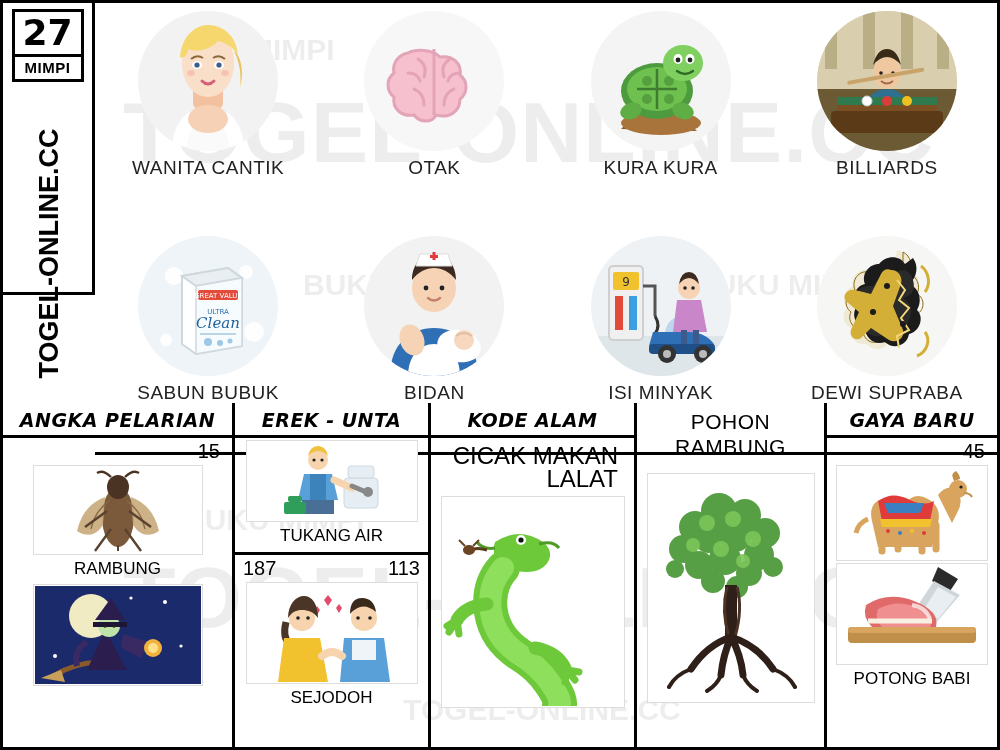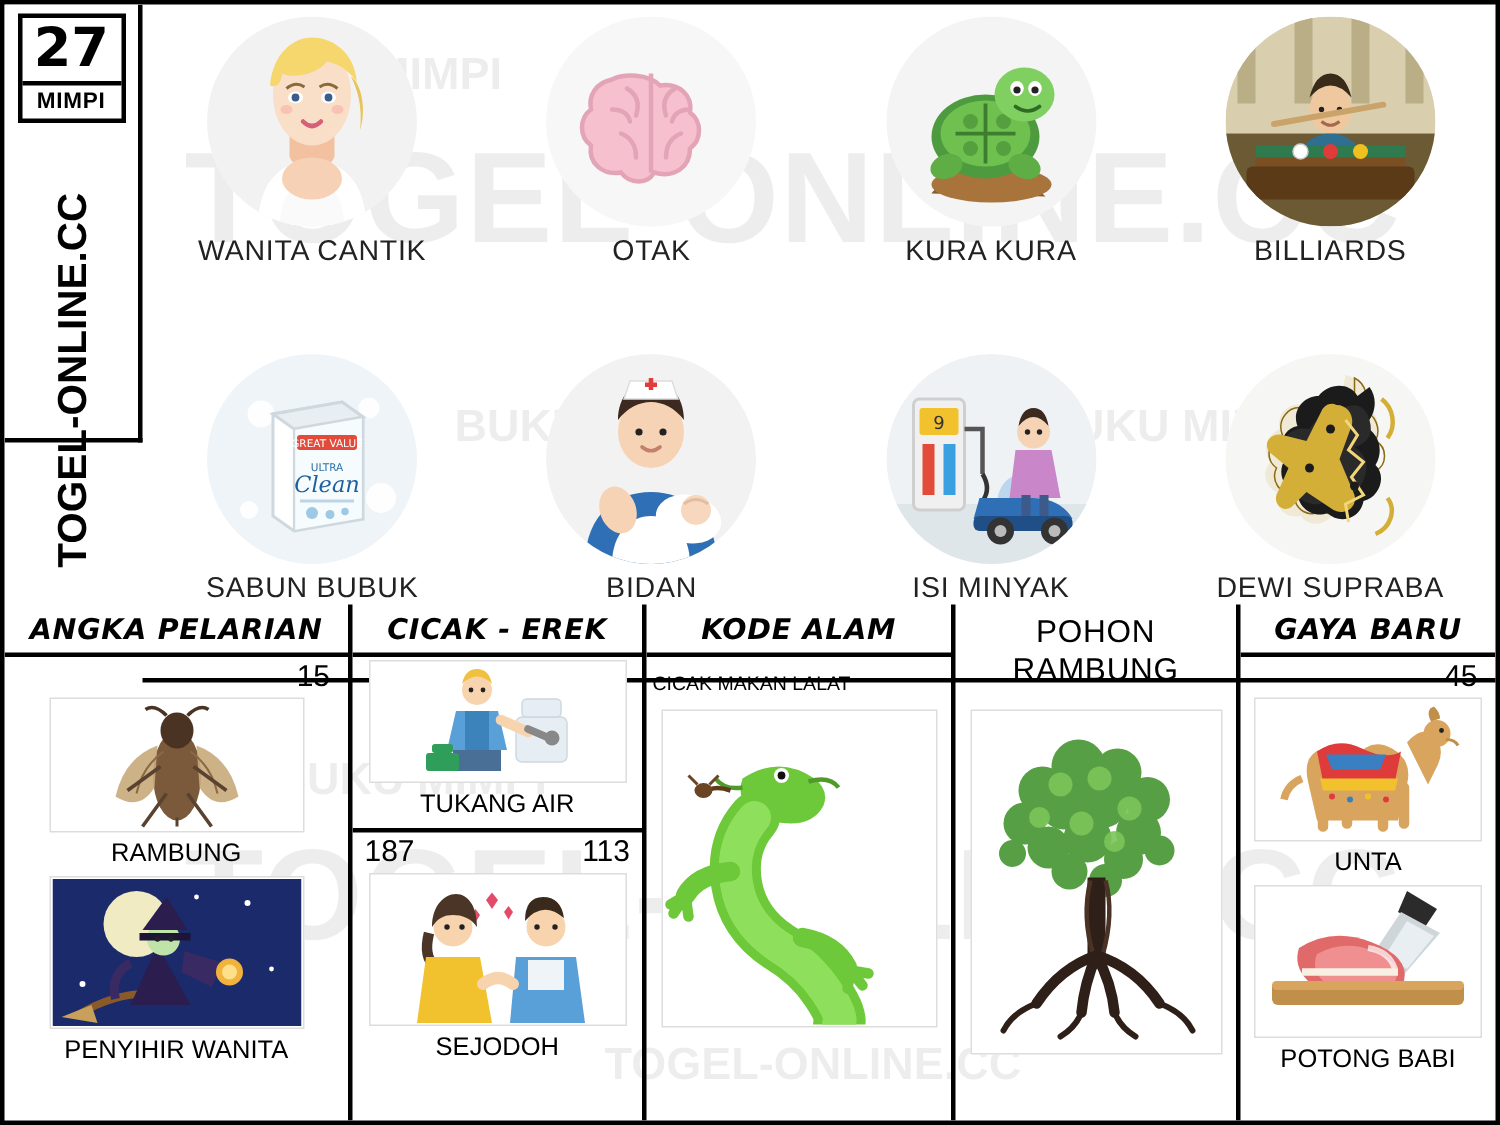--- a/index.html
+++ b/index.html
@@ -209,24 +209,24 @@
   }
   .erek-row-nums {
     display: flex;
     justify-content: space-between;
     font-size: 20px;
     padding: 2px 8px 0;
     font-family: "Liberation Sans", sans-serif;
   }
   .erek-sep { border-top: 3px solid #000; margin-top: 3px; }
   .kode-title {
-    text-align: left;
-    font-size: 13px;
+    text-align: right;
+    font-size: 24px;
     line-height: 23px;
-    padding: 6px 4px 4px;
+    padding: 6px 16px 4px;
     font-family: "Liberation Sans", sans-serif;
   }
 </style>
 </head>
 <body>
 
 <div class="page">
 
   <div class="watermark">
     <div class="wm-big wm1">TOGEL-ONLINE.CC</div>
@@ -475,25 +475,24 @@
           <path d="M60 34h30l-14-22z" fill="#2b1d4e"></path>
           <path d="M58 36h34v5H58z" fill="#1d1436"></path>
           <circle cx="70" cy="40" r="1.8" fill="#222"></circle>
           <circle cx="79" cy="40" r="1.8" fill="#222"></circle>
           <path d="M88 48l26 8-8 16-20-10z" fill="#3a2a63"></path>
           <circle cx="118" cy="62" r="9" fill="#f2b33d"></circle>
           <circle cx="118" cy="62" r="5" fill="#ffe08a"></circle>
           <path d="M52 56q-14 8-10 24" stroke="#3a2a63" stroke-width="6" fill="none"></path>
         </svg>
       </div>
-      <div class="cap">PENYIHIR WANITA</div>
     </div>
 
     <div class="col">
-      <div class="col-title">CICAK - EREK</div>
+      <div class="col-title">EREK - UNTA</div>
       <div class="img-box" style="width:170px;height:80px;">
         <svg width="168" height="78" viewBox="0 0 168 78">
           <rect width="168" height="78" fill="#fff"></rect>
           <rect x="96" y="36" width="34" height="30" rx="4" fill="#e6eef4" stroke="#cdd8e0"></rect>
           <rect x="100" y="24" width="26" height="12" rx="3" fill="#e6eef4" stroke="#cdd8e0"></rect>
           <circle cx="70" cy="18" r="10" fill="#f7d3ae"></circle>
           <path d="M60 14q10-10 20 0-2-10-10-10t-10 10z" fill="#f0c040"></path>
           <circle cx="66" cy="18" r="1.6" fill="#222"></circle>
           <circle cx="74" cy="18" r="1.6" fill="#222"></circle>
           <path d="M56 32h28l6 26H50z" fill="#5aa0d8"></path>
@@ -614,21 +613,20 @@
           <path d="M40 34q14-10 30-2t26 2l-4 20H44z" fill="#e03b3b"></path>
           <path d="M46 36h40l-4 10H50z" fill="#3a7fc1"></path>
           <path d="M42 52h52l-2 8H44z" fill="#f2c12e"></path>
           <circle cx="50" cy="64" r="2" fill="#e03b3b"></circle>
           <circle cx="62" cy="66" r="2" fill="#3a7fc1"></circle>
           <circle cx="74" cy="64" r="2" fill="#f2c12e"></circle>
           <circle cx="86" cy="66" r="2" fill="#e03b3b"></circle>
           <path d="M30 52q-10 4-12 14" stroke="#d8a45e" stroke-width="5" fill="none"></path>
         </svg>
       </div>
-      <div class="cap">UNTA</div>
       <div class="img-box" style="width:150px;height:100px;">
         <svg width="148" height="98" viewBox="0 0 148 98">
           <rect width="148" height="98" fill="#fff"></rect>
           <path d="M100 2l-6 14 18 10 8-12z" fill="#2b2b2b"></path>
           <path d="M96 16l26 14-26 30-20-14z" fill="#cfd6da"></path>
           <path d="M100 22l18 10-18 22-14-10z" fill="#e8eef2"></path>
           <rect x="10" y="62" width="128" height="16" rx="4" fill="#c08f4a"></rect>
           <rect x="10" y="62" width="128" height="6" rx="3" fill="#d8a45e"></rect>
           <path d="M28 40q22-14 48-4t22 26H34q-10-10-6-22z" fill="#e06a6a"></path>
           <path d="M40 44q18-10 38-2t14 20H44q-8-8-4-18z" fill="#f08f8f"></path>

